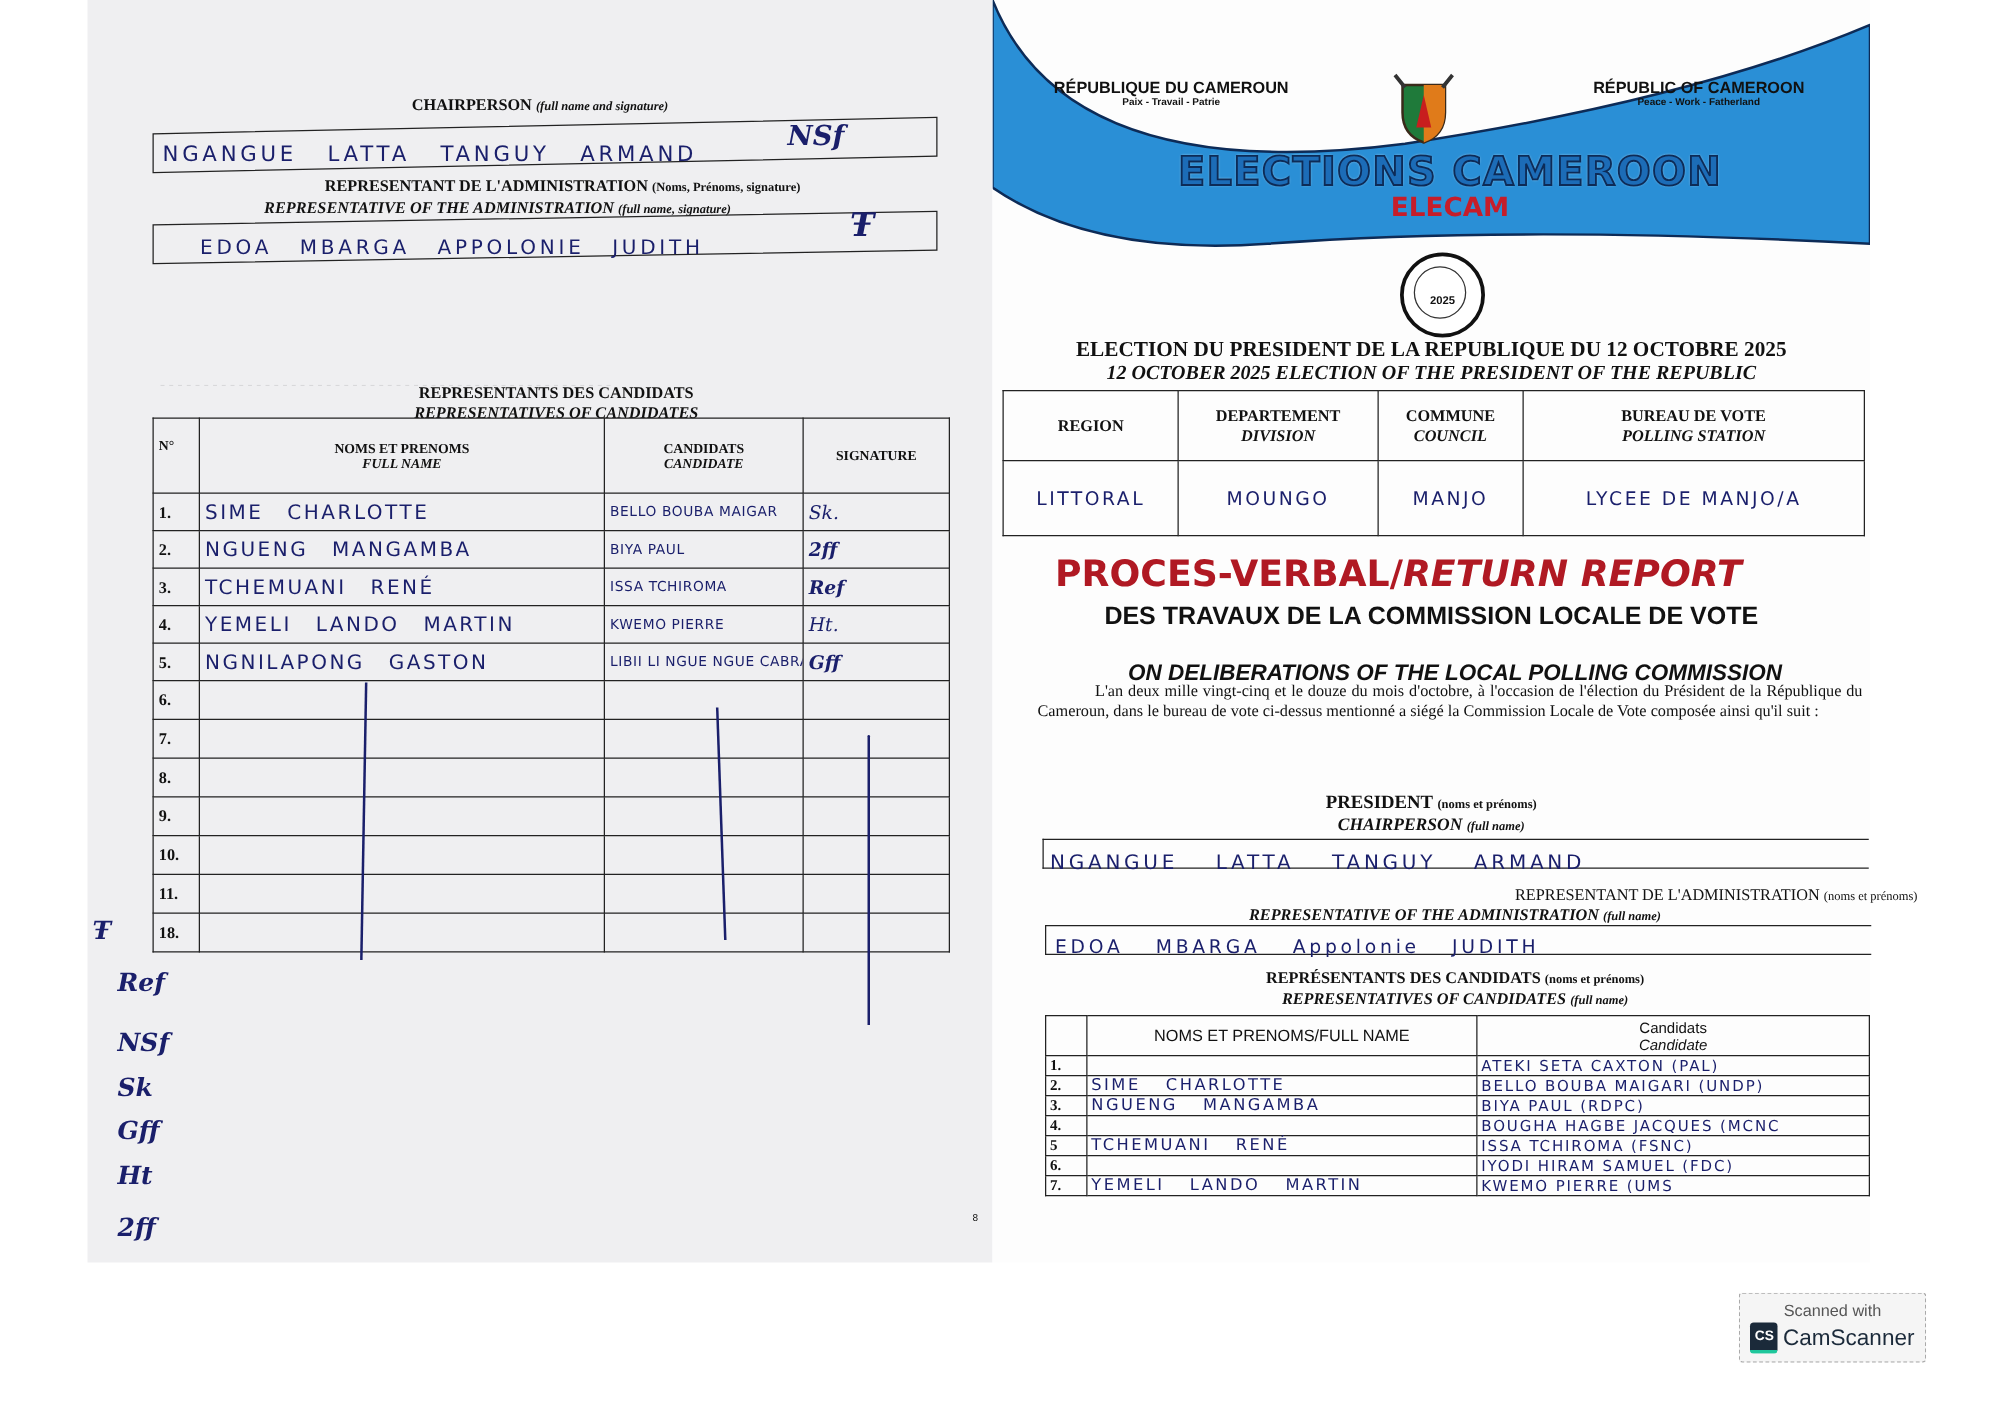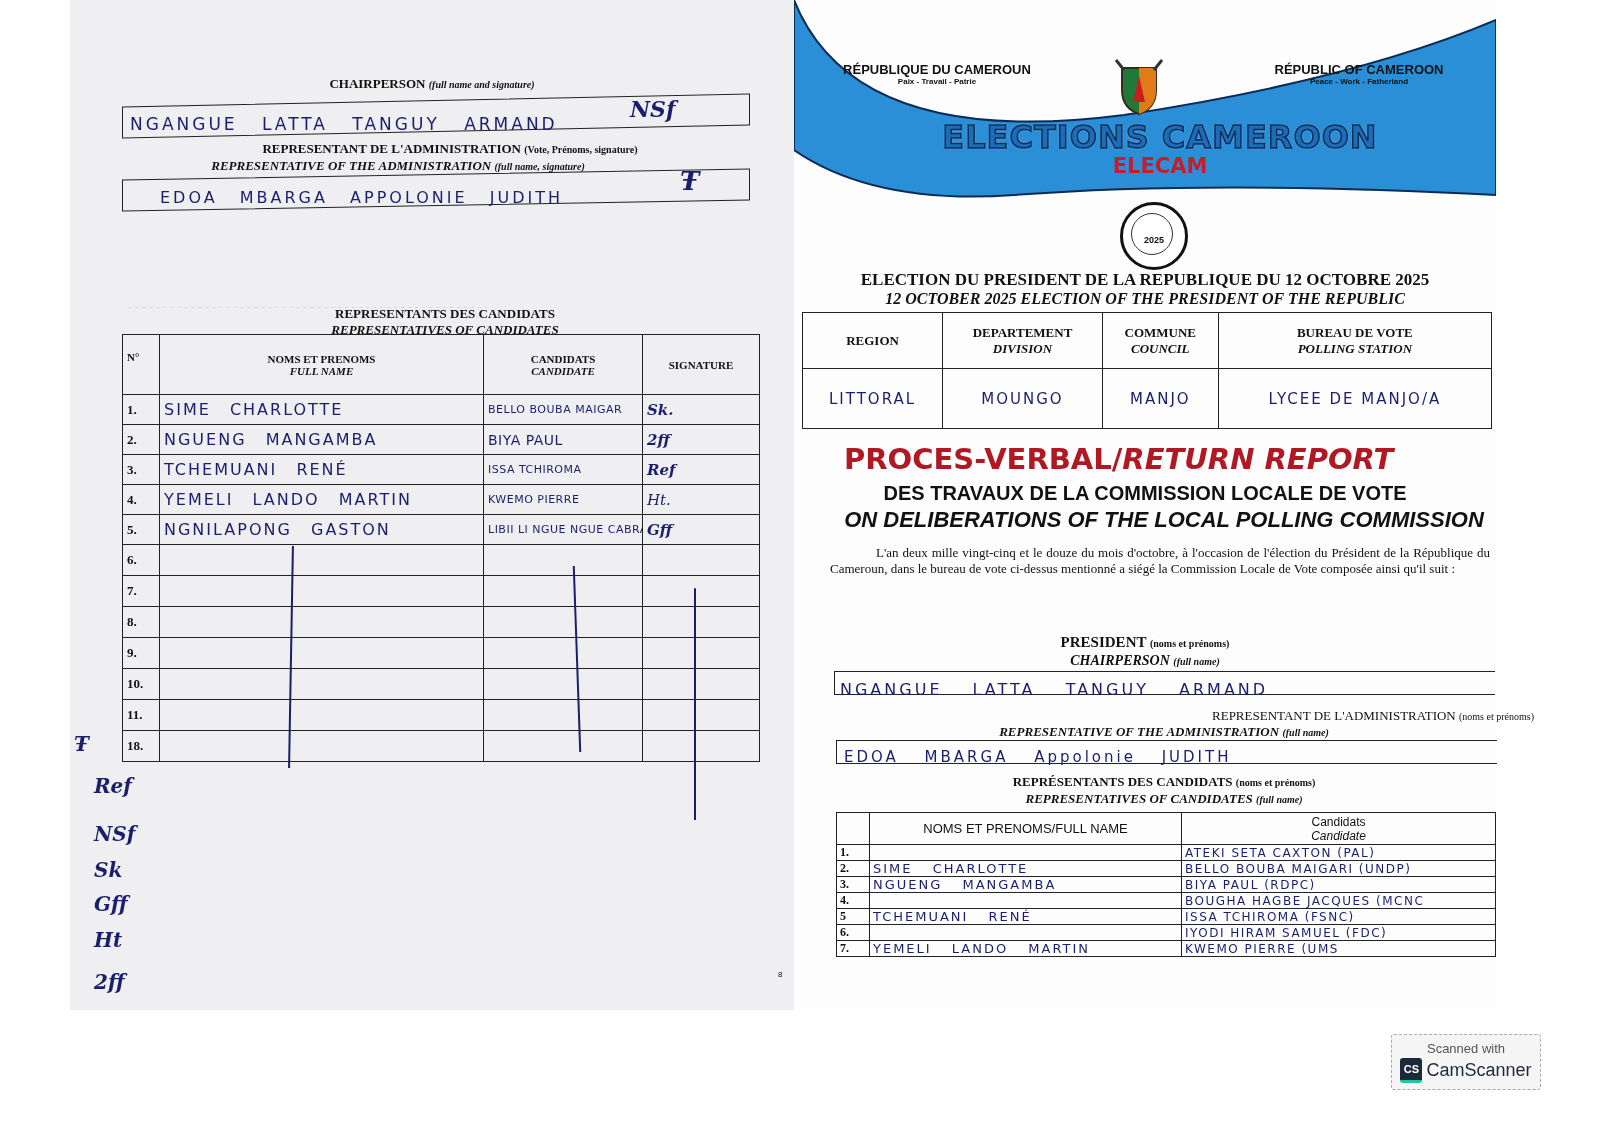--- a/index.html
+++ b/index.html
@@ -35,21 +35,21 @@
   <div class="ghost" style="left:58px;top:300px;width:640px;opacity:.6;">- - - - - - - - - - - - - - - - - - - - - - - - - - - - - - - - - - - - - - - - - - - - - - - - - - - -</div>
 
   <div class="lbl" style="left:0;top:76px;width:724px;">
     <span>CHAIRPERSON</span> <i class="small">(full name and signature)</i>
   </div>
   <div class="boxline" style="left:52px;top:100px;width:626px;height:30px;transform:skewY(-1.2deg);"></div>
   <div class="hw" style="position:absolute;left:60px;top:114px;font-size:17px;word-spacing:16px;">NGANGUE LATTA TANGUY ARMAND</div>
   <div class="sig" style="left:560px;top:96px;font-size:22px;">NSf</div>
 
   <div class="lbl" style="left:100px;top:141px;width:560px;">
-    <span>REPRESENTANT DE L'ADMINISTRATION</span> <span class="small">(Vote, Prénoms, signature)</span>
+    <span>REPRESENTANT DE L'ADMINISTRATION</span> <span class="small">(Noms, Prénoms, signature)</span>
   </div>
   <div class="lbl" style="left:48px;top:158px;width:560px;">
     <i>REPRESENTATIVE OF THE ADMINISTRATION</i> <i class="small">(full name, signature)</i>
   </div>
   <div class="boxline" style="left:52px;top:174px;width:626px;height:30px;transform:skewY(-1deg);"></div>
   <div class="hw" style="position:absolute;left:90px;top:188px;font-size:16px;word-spacing:14px;">EDOA MBARGA APPOLONIE JUDITH</div>
   <div class="sig" style="left:610px;top:166px;font-size:26px;">Ŧ</div>
 
   <div class="lbl" style="left:150px;top:306px;width:450px;">REPRESENTANTS DES CANDIDATS</div>
   <div class="lbl" style="left:150px;top:322px;width:450px;font-style:italic;">REPRESENTATIVES OF CANDIDATES</div>
@@ -67,26 +67,26 @@
         <div style="font-style:italic">CANDIDATE</div>
       </td>
       <td style="text-align:center;font-family:'Liberation Serif',serif;font-weight:bold;font-size:11px;">SIGNATURE</td>
     </tr>
     </tbody>
       <tbody id="left-rows">
         <tr style="height: 30px;">
           <td style="font-family:'Liberation Serif',serif;font-weight:bold;font-size:13px;">1.</td>
           <td class="hw" style="font-size:16px;word-spacing:12px;letter-spacing:2px;">SIME CHARLOTTE</td>
           <td class="hw" style="font-size:11px;letter-spacing:.5px;white-space:nowrap;overflow:hidden;max-width:150px;">BELLO BOUBA MAIGAR</td>
-          <td style="font-family:'DejaVu Serif',serif;font-style:italic;font-weight:bold;color:#1a1f6b;font-size:15px;margin-left:24px;">Sk.</td>
+          <td style="font-family:'DejaVu Serif',serif;font-style:italic;font-weight:normal;color:#1a1f6b;font-size:15px;margin-left:24px;">Sk.</td>
         </tr>
         <tr style="height: 30px;">
           <td style="font-family:'Liberation Serif',serif;font-weight:bold;font-size:13px;">2.</td>
           <td class="hw" style="font-size:16px;word-spacing:12px;letter-spacing:2px;">NGUENG MANGAMBA</td>
-          <td class="hw" style="font-size:14px;letter-spacing:.5px;white-space:nowrap;overflow:hidden;max-width:150px;">BIYA PAUL</td>
+          <td class="hw" style="font-size:11px;letter-spacing:.5px;white-space:nowrap;overflow:hidden;max-width:150px;">BIYA PAUL</td>
           <td style="font-family:'DejaVu Serif',serif;font-style:italic;font-weight:bold;color:#1a1f6b;font-size:15px;">2ff</td>
         </tr>
         <tr style="height: 30px;">
           <td style="font-family:'Liberation Serif',serif;font-weight:bold;font-size:13px;">3.</td>
           <td class="hw" style="font-size:16px;word-spacing:12px;letter-spacing:2px;">TCHEMUANI RENÉ</td>
           <td class="hw" style="font-size:11px;letter-spacing:.5px;white-space:nowrap;overflow:hidden;max-width:150px;">ISSA TCHIROMA</td>
           <td style="font-family:'DejaVu Serif',serif;font-style:italic;font-weight:bold;color:#1a1f6b;font-size:15px;">Ref</td>
         </tr>
         <tr style="height: 30px;">
           <td style="font-family:'Liberation Serif',serif;font-weight:bold;font-size:13px;">4.</td>
@@ -221,21 +221,21 @@
           <td class="hw" style="font-family: &quot;DejaVu Sans&quot;, sans-serif; font-weight: normal; font-size: 15px; color: rgb(26, 31, 107); letter-spacing: 2px;">MANJO</td>
           <td class="hw" style="font-family: &quot;DejaVu Sans&quot;, sans-serif; font-weight: normal; font-size: 15px; color: rgb(26, 31, 107); letter-spacing: 2px;">LYCEE DE MANJO/A</td>
         </tr>
   </tbody>
     </table>
 
   <div style="position:absolute;left:50px;top:442px;font-family:'DejaVu Sans',sans-serif;font-weight:bold;font-size:29px;color:#b01923;">
     <span>PROCES-VERBAL/</span><i>RETURN REPORT</i>
   </div>
   <div style="position:absolute;left:0;top:482px;width:702px;text-align:center;font-weight:bold;font-size:20px;">DES TRAVAUX DE LA COMMISSION LOCALE DE VOTE</div>
-  <div style="position:absolute;left:40px;top:507px;width:660px;text-align:center;font-weight:bold;font-style:italic;font-size:22px;">ON DELIBERATIONS OF THE LOCAL POLLING COMMISSION</div>
+  <div style="position:absolute;left:40px;top:528px;width:660px;text-align:center;font-weight:bold;font-style:italic;font-size:18px;">ON DELIBERATIONS OF THE LOCAL POLLING COMMISSION</div>
 
   <div class="serif" style="position:absolute;left:36px;top:545px;width:660px;font-size:13px;line-height:16px;text-align:justify;text-indent:46px;">L'an deux mille vingt-cinq et le douze du mois d'octobre, à l'occasion de l'élection du Président de la République du Cameroun, dans le bureau de vote ci-dessus mentionné a siégé la Commission Locale de Vote composée ainsi qu'il suit :</div>
 
   <div class="serif" style="position:absolute;left:0;top:634px;width:702px;text-align:center;font-weight:bold;font-size:15px;">
     <span>PRESIDENT</span> <span style="font-size:10px">(noms et prénoms)</span>
   </div>
   <div class="serif" style="position:absolute;left:0;top:653px;width:702px;text-align:center;font-weight:bold;font-style:italic;font-size:14px;">
     <span>CHAIRPERSON</span> <span style="font-size:10px">(full name)</span>
   </div>
   <div class="boxline" style="left:40px;top:671px;width:660px;height:22px;border-right:none;"></div>

